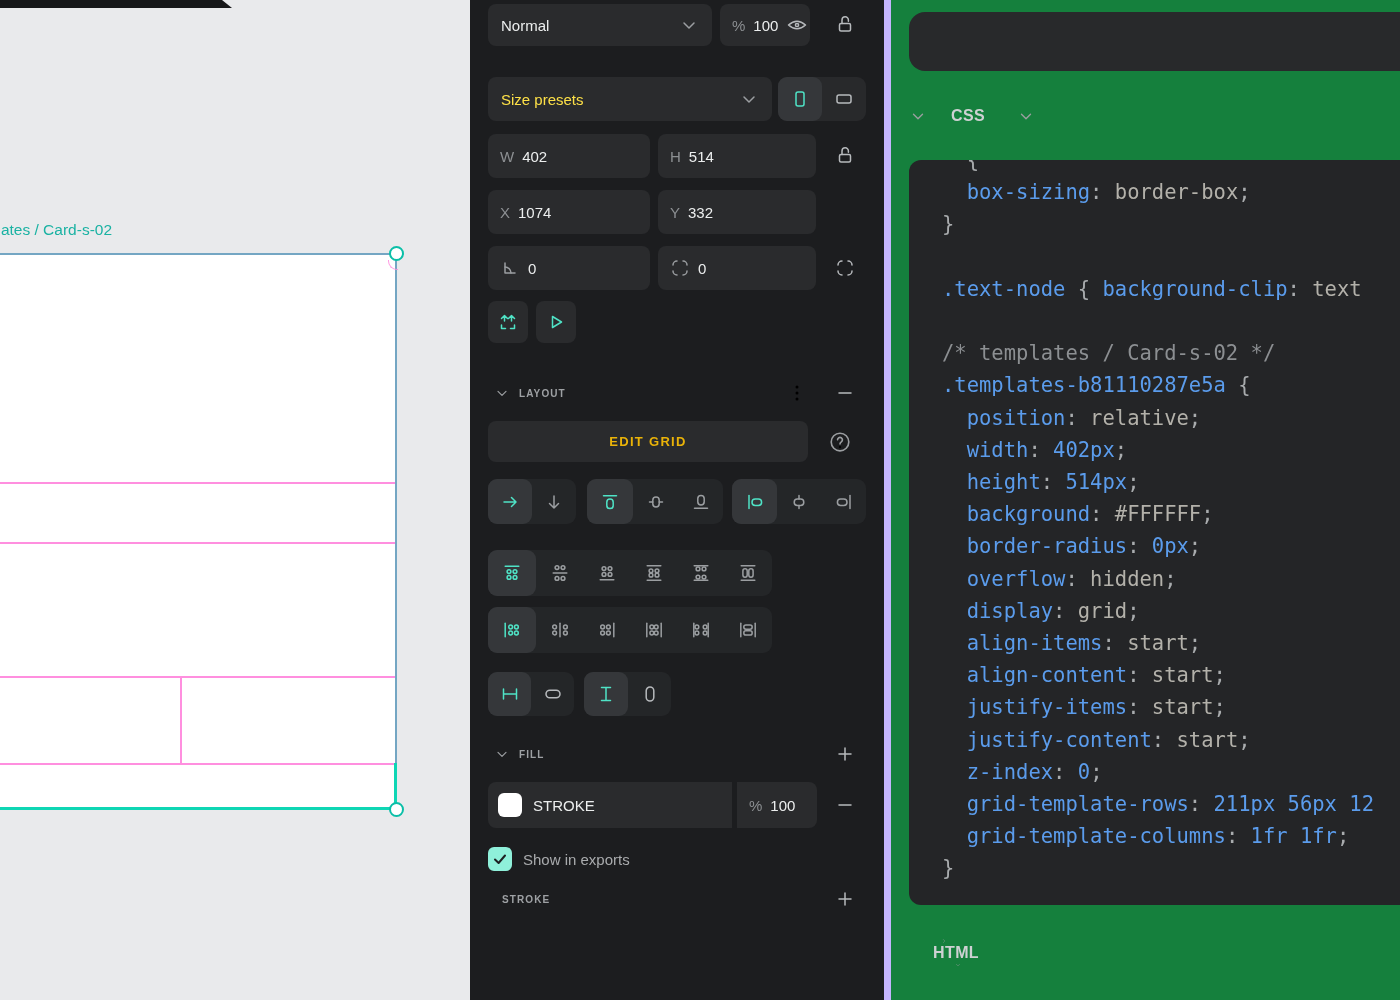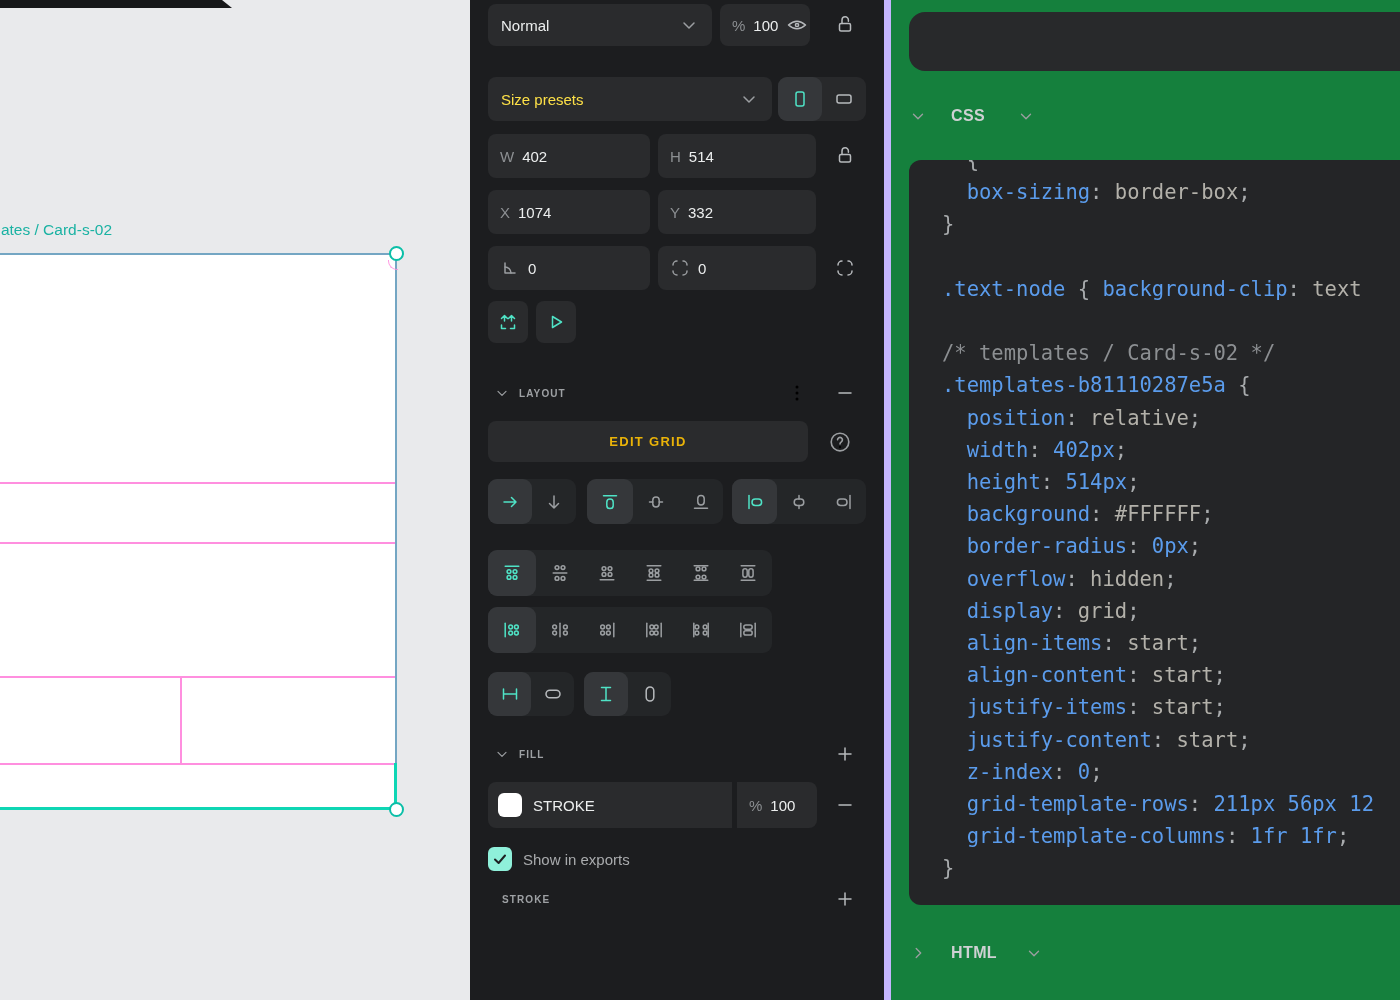--- a/index.html
+++ b/index.html
@@ -50,21 +50,21 @@
   .swatch{width:24px;height:24px;border-radius:6px;background:#ffffff;flex:none;}
   .chk{width:24px;height:24px;border-radius:6px;background:#8ff0da;display:flex;align-items:center;justify-content:center;flex:none;cursor:pointer;}
   .chk-label{color:#a9abad;font-size:15px;margin-left:11px;}
 
   
   #rp{left:884px;width:516px;background:#15803d;border-left:7px solid #c4b5fd;overflow:hidden;}
   .rp-block{position:absolute;left:18px;right:-20px;top:12px;height:59px;background:#28292b;border-radius:16px;}
   .rp-hdr{position:absolute;left:18px;height:30px;display:flex;align-items:center;}
   .rp-hdr .t{color:#ced1d3;font-size:16px;font-weight:600;letter-spacing:.4px;}
   #css-hdr{top:101px;}
-  #html-hdr{top:938px;}
+  #html-hdr{top:938px;flex-direction:column;}
   .codebox{position:absolute;left:18px;right:-12px;top:160px;height:745px;background:#242527;border-radius:12px;
     overflow:hidden;padding-left:33px;box-sizing:border-box;}
   .cl{font-family:"DejaVu Sans Mono", monospace;font-size:20.5px;line-height:32.2px;white-space:pre;color:#c9ccce;}
   .cl:first-child{margin-top:-16px;}
   .tk-sel,.tk-prop,.tk-num{color:#5b9cec;}
   .tk-val{color:#b3b1aa;}
   .tk-pun{color:#a9acae;}
   .tk-com{color:#8c8f92;}
 </style>
 </head>

